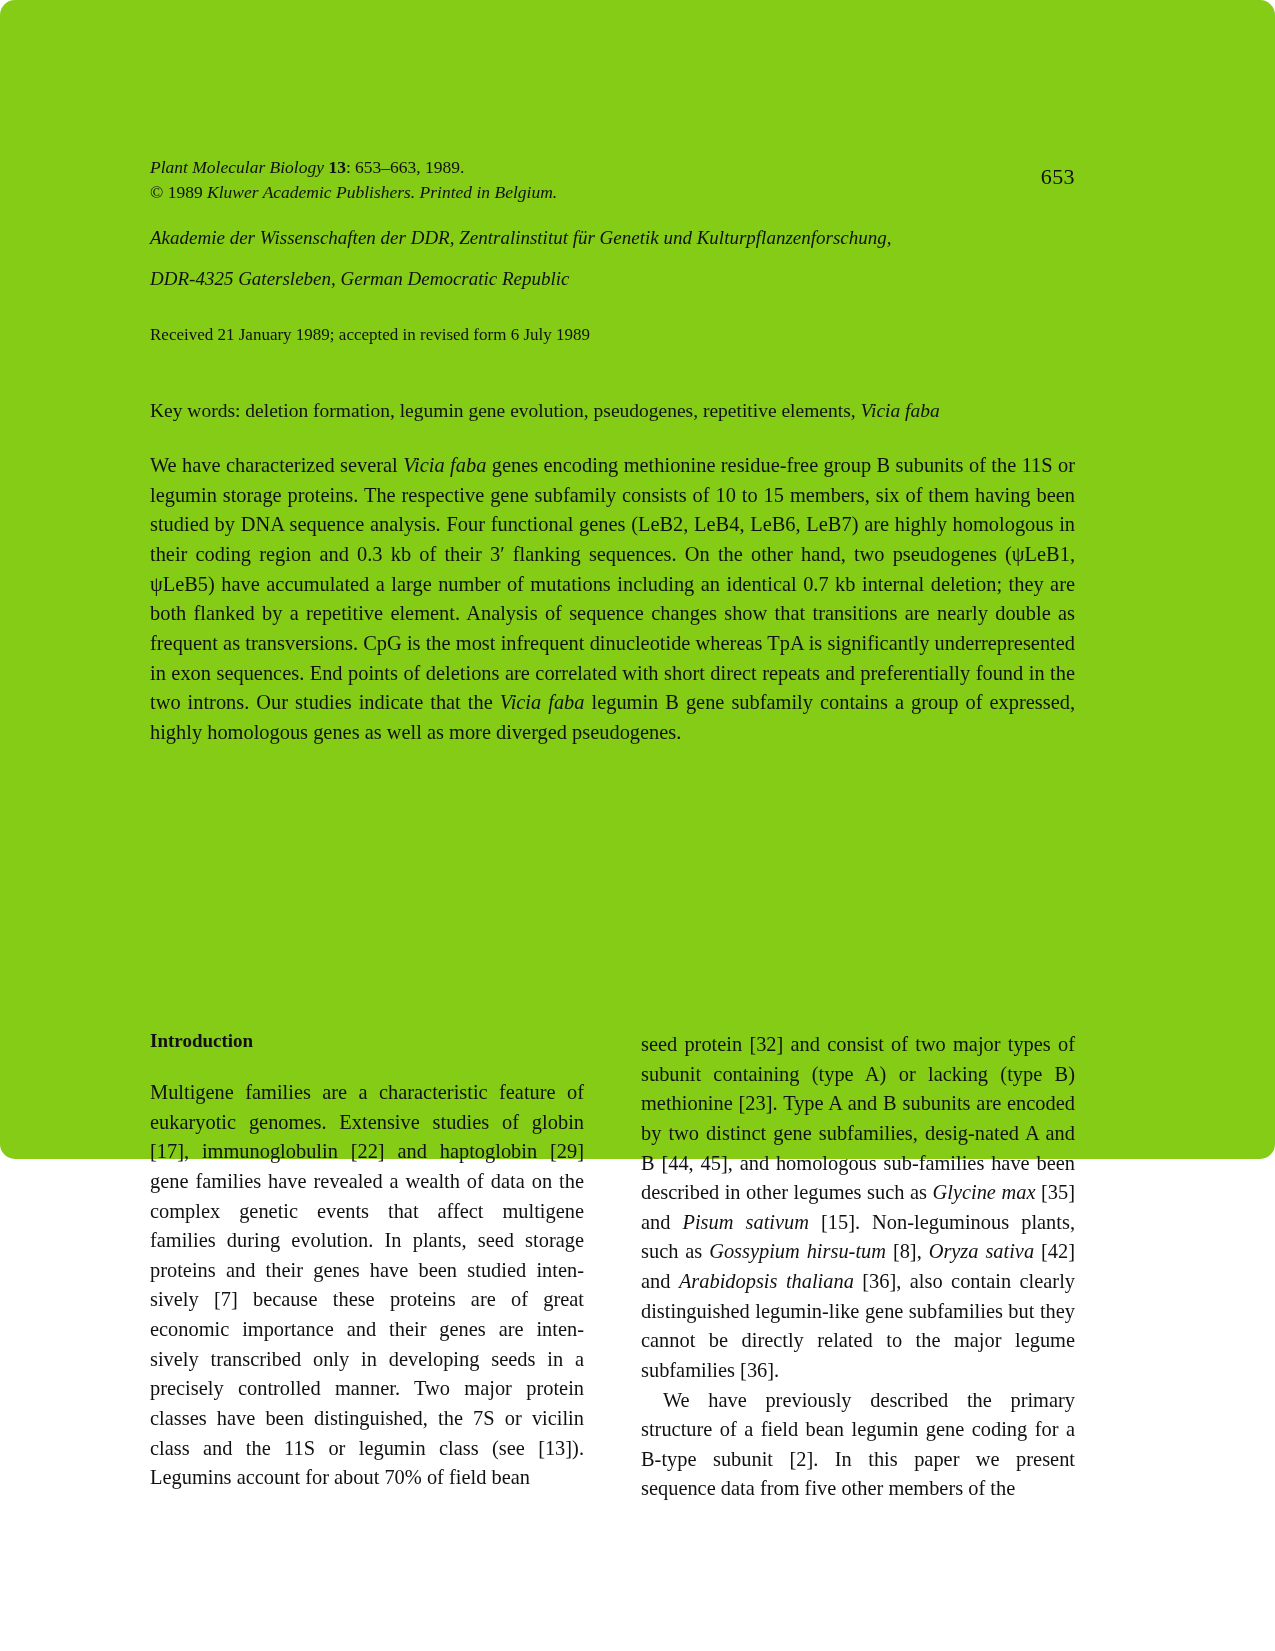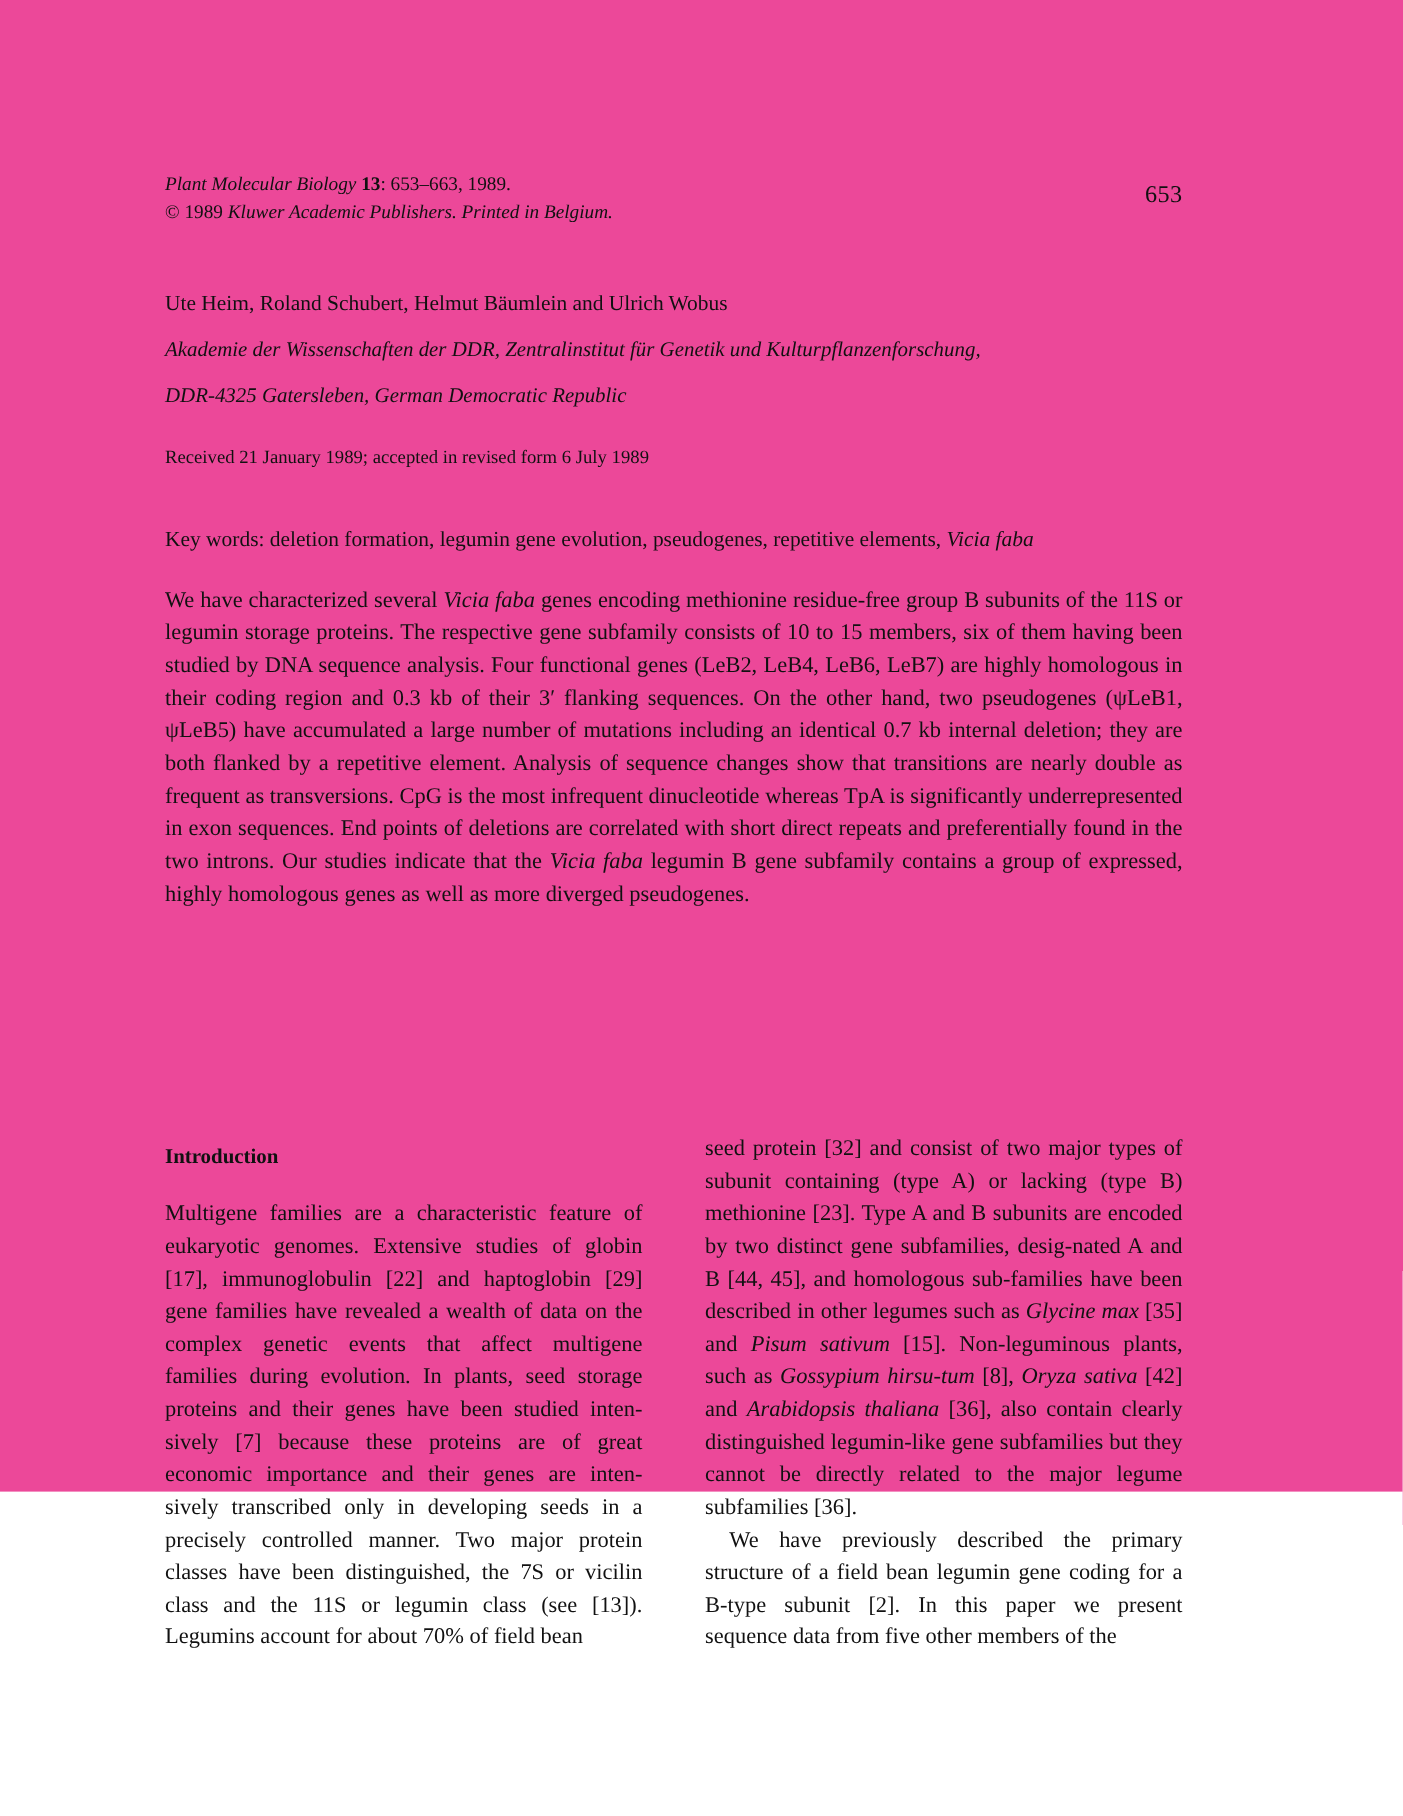--- a/index.html
+++ b/index.html
@@ -14,22 +14,23 @@
     color: #111111;
     position: relative;
     overflow: hidden;
   }
 
   .page {
     position: absolute;
     left: 0;
     top: 0;
     width: 1275px;
-    height: 1356px;
-    background: #ec4899;
+    height: 1159px;
+    background: #84cc16;
+    border-radius: 15px;
   }
 
   .content {
     position: absolute;
     left: 150px;
     top: 155px;
     width: 925px;
   }
 
   
@@ -113,21 +114,20 @@
   .abstract-body .ital { font-style: italic; }
 
   
   .columns {
     position: absolute;
     left: 150px;
     top: 1030px;
     width: 925px;
     display: flex;
     justify-content: space-between;
-    align-items: flex-end;
   }
   .col {
     width: 434px;
   }
   .section-heading {
     font-size: 19px;
     font-weight: bold;
     margin: 0 0 26px 0;
   }
   .col p {
@@ -149,21 +149,20 @@
 
   <div class="content">
 
     <div class="masthead">
       <div class="journal-line"><span>Plant Molecular Biology</span> <span class="vol">13</span><span class="roman">: 653–663, 1989.</span></div>
       <div class="copyright-line"><span class="roman">©</span> <span class="roman">1989</span> <span>Kluwer Academic Publishers. Printed in Belgium.</span></div>
       <div class="page-number">653</div>
     </div>
 
 
-    <div class="authors">Ute Heim, Roland Schubert, Helmut Bäumlein and Ulrich Wobus</div>
     <div class="affiliation">Akademie der Wissenschaften der DDR, Zentralinstitut für Genetik und Kulturpflanzenforschung,</div>
     <div class="affiliation">DDR-4325 Gatersleben, German Democratic Republic</div>
     <div class="received">Received 21 January 1989; accepted in revised form 6 July 1989</div>
 
     <div class="keywords"><span class="kw-label">Key words:</span><span> deletion formation, legumin gene evolution, pseudogenes, repetitive elements, </span><span class="ital">Vicia faba</span></div>
 
     <div class="abstract-body"><span>We have characterized several </span><span class="ital">Vicia faba</span><span> genes encoding methionine residue-free group B subunits of the 11S or legumin storage proteins. The respective gene subfamily consists of 10 to 15 members, six of them having been studied by DNA sequence analysis. Four functional genes (LeB2, LeB4, LeB6, LeB7) are highly homologous in their coding region and 0.3 kb of their 3′ flanking sequences. On the other hand, two pseudogenes (ψLeB1, ψLeB5) have accumulated a large number of mutations including an identical 0.7 kb internal deletion; they are both flanked by a repetitive element. Analysis of sequence changes show that transitions are nearly double as frequent as transversions. CpG is the most infrequent dinucleotide whereas TpA is significantly underrepresented in exon sequences. End points of deletions are correlated with short direct repeats and preferentially found in the two introns. Our studies indicate that the </span><span class="ital">Vicia faba</span><span> legumin B gene subfamily contains a group of expressed, highly homologous genes as well as more diverged pseudogenes.</span></div>
 
   </div>
 

